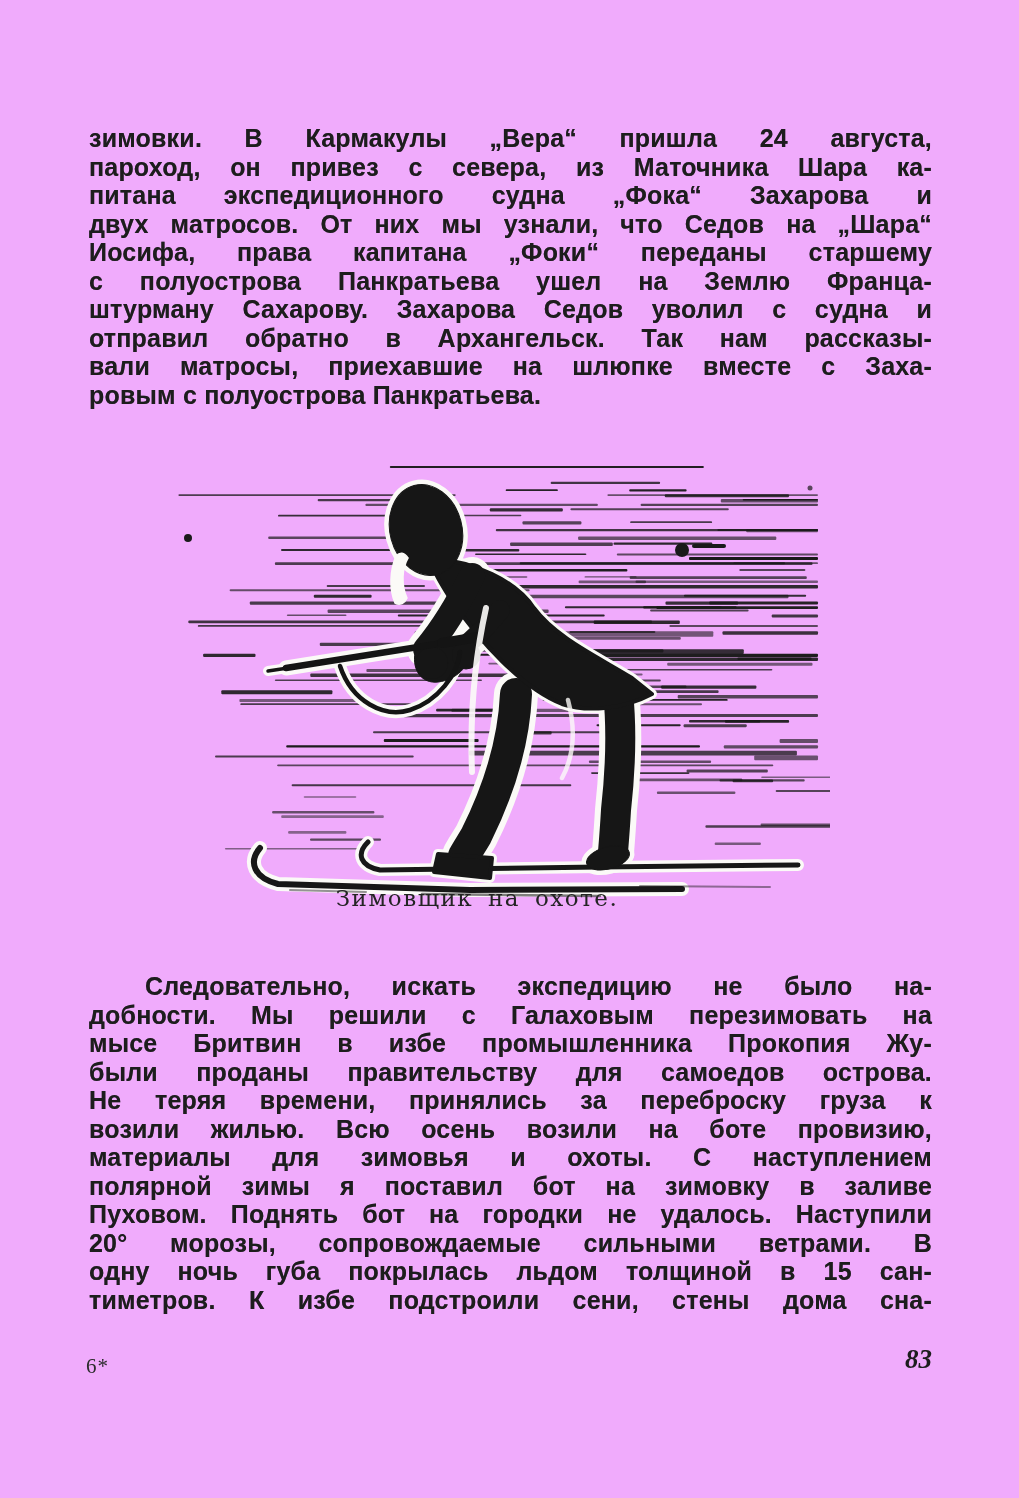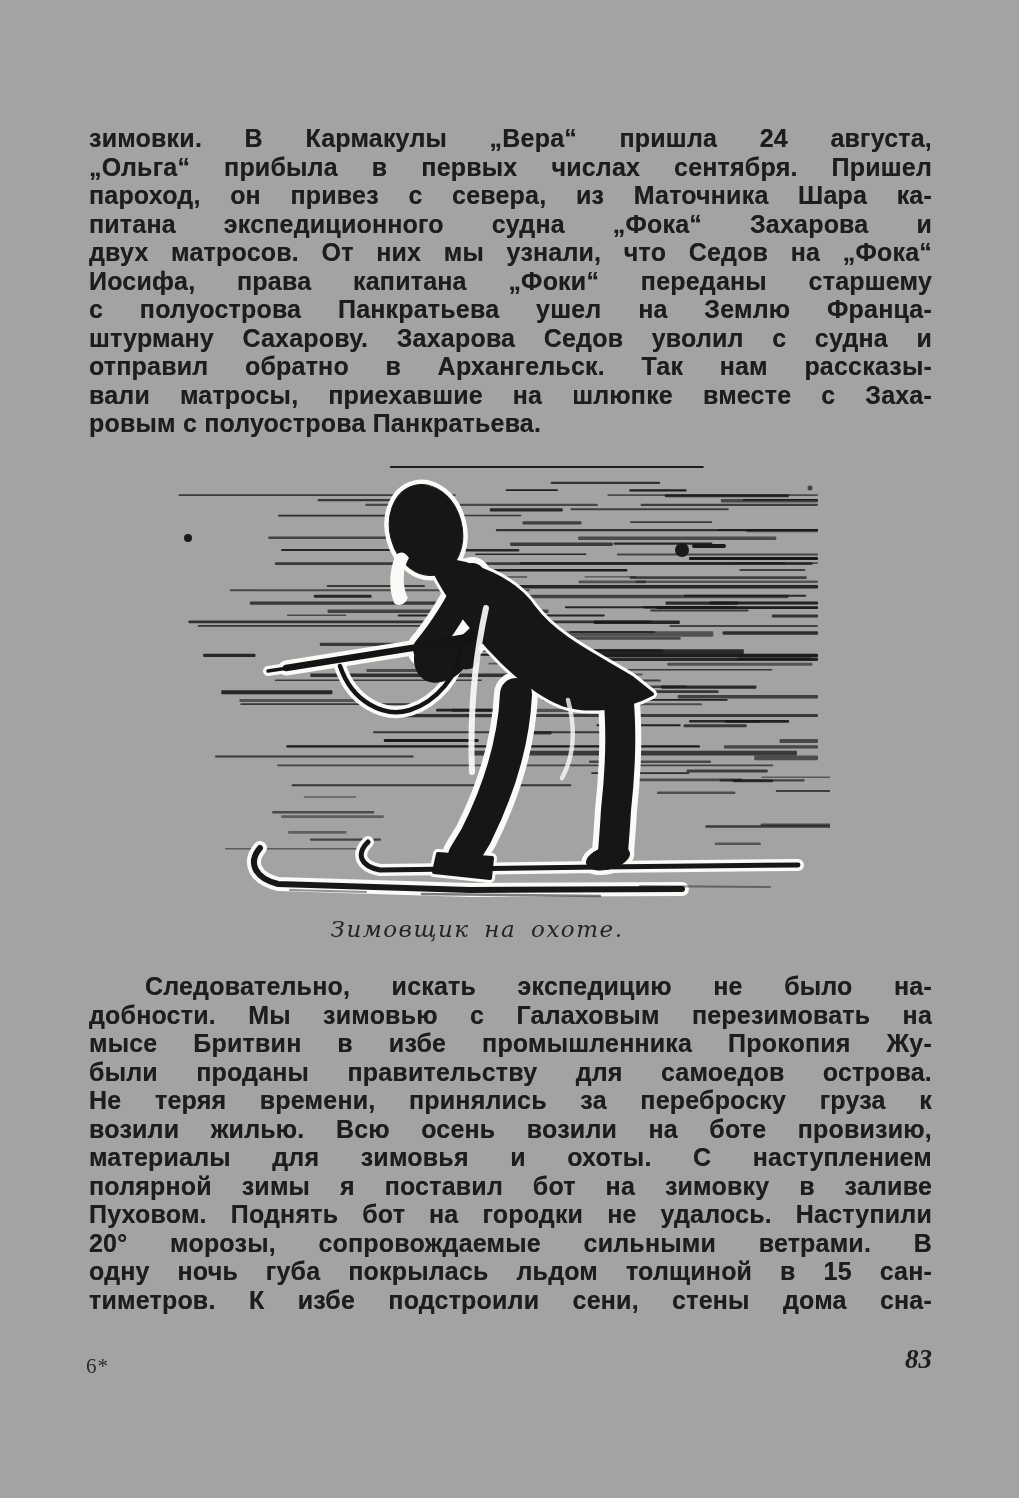--- a/index.html
+++ b/index.html
@@ -23,48 +23,47 @@
   #para1{top:124px;}
   #para2{top:972px;}
   .line{text-align:justify;text-align-last:justify;height:28.5px;white-space:nowrap;}
   .line.no-stretch{text-align-last:left;}
   .line.indent{padding-left:56px;}
   figure.illus{
     position:absolute;left:170px;top:458px;width:660px;height:442px;margin:0;
   }
   figure.illus svg{display:block;width:660px;height:442px;}
   .caption{
-    position:absolute;left:170px;top:915px;width:614px;
+    position:absolute;left:170px;top:884px;width:614px;
     text-align:center;
-    font-family:"DejaVu Serif",serif;font-style:italic;font-weight:400;
+    font-family:"DejaVu Serif",serif;font-weight:400;
     font-size:23px;line-height:28px;letter-spacing:1.5px;word-spacing:6px;
     color:#242424;
   }
   .sig{
     position:absolute;left:86px;top:1354px;
     font-family:"Liberation Serif",serif;font-weight:400;
     font-size:21px;color:#2c2c2c;letter-spacing:1px;
   }
   .pagenum{
     position:absolute;left:874px;top:1344px;width:58px;text-align:right;
     font-family:"Liberation Serif",serif;font-weight:700;
     font-size:27px;color:#1d1d1d;font-style:italic;
   }
 </style>
 </head>
 <body>
 
-<div class="page" style="background: #a3a3a3;">
+<div class="page" style="background: #f0abfc;">
 
   <div class="para" id="para1" style="color: rgb(29, 29, 29);">
       <div class="line">зимовки. В Кармакулы „Вера“ пришла 24 августа,</div>
-      <div class="line">„Ольга“ прибыла в первых числах сентября. Пришел</div>
       <div class="line">пароход, он привез с севера, из Маточника Шара ка-</div>
       <div class="line">питана экспедиционного судна „Фока“ Захарова и</div>
-      <div class="line">двух матросов. От них мы узнали, что Седов на „Фока“</div>
+      <div class="line">двух матросов. От них мы узнали, что Седов на „Шара“</div>
       <div class="line">Иосифа, права капитана „Фоки“ переданы старшему</div>
       <div class="line">с полуострова Панкратьева ушел на Землю Франца-</div>
       <div class="line">штурману Сахарову. Захарова Седов уволил с судна и</div>
       <div class="line">отправил обратно в Архангельск. Так нам рассказы-</div>
       <div class="line">вали матросы, приехавшие на шлюпке вместе с Заха-</div>
       <div class="line no-stretch">ровым с полуострова Панкратьева.</div>
     </div>
 
   <figure class="illus">
     <svg id="illu-svg" viewBox="0 0 660 442" xmlns="http://www.w3.org/2000/svg">
@@ -259,21 +258,21 @@
         <path d="M 398 242 C 406 272 404 298 392 320" stroke-width="4.5" opacity=".8"></path>
         <path d="M 226 98 C 220 112 219 131 225 145 C 230 148 235 145 237 140 C 231 127 232 110 238 100 C 234 94 230 94 226 98 Z" fill="#fbfaf7" stroke-width="1.5"></path>
       </g>
     </svg>
   </figure>
 
   <div class="caption">Зимовщик на охоте.</div>
 
   <div class="para" id="para2" style="color: rgb(29, 29, 29);">
       <div class="line indent">Следовательно, искать экспедицию не было на-</div>
-      <div class="line">добности. Мы зимовью с Галаховым перезимовать на</div>
+      <div class="line">добности. Мы решили с Галаховым перезимовать на</div>
       <div class="line">мысе Бритвин в избе промышленника Прокопия Жу-</div>
       <div class="line">были проданы правительству для самоедов острова.</div>
       <div class="line">Не теряя времени, принялись за переброску груза к</div>
       <div class="line">возили жилью. Всю осень возили на боте провизию,</div>
       <div class="line">материалы для зимовья и охоты. С наступлением</div>
       <div class="line">полярной зимы я поставил бот на зимовку в заливе</div>
       <div class="line">Пуховом. Поднять бот на городки не удалось. Наступили</div>
       <div class="line">20° морозы, сопровождаемые сильными ветрами. В</div>
       <div class="line">одну ночь губа покрылась льдом толщиной в 15 сан-</div>
       <div class="line">тиметров. К избе подстроили сени, стены дома сна-</div>

